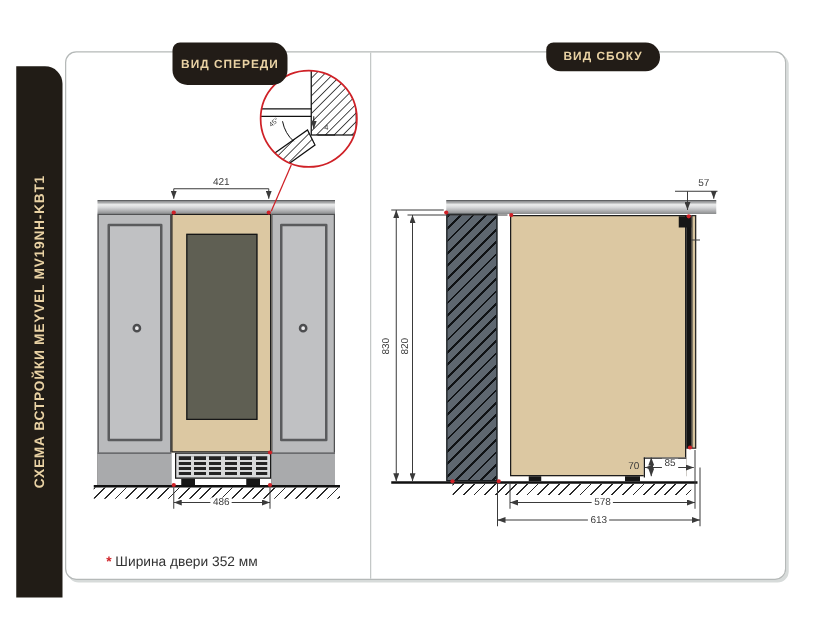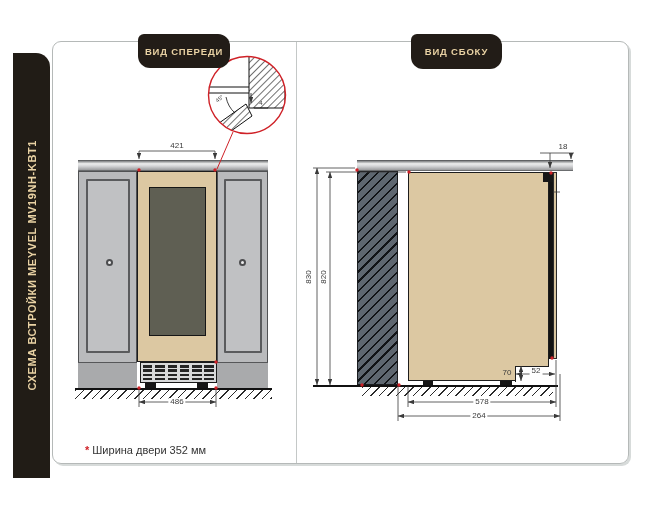--- a/index.html
+++ b/index.html
@@ -174,32 +174,32 @@
         <line x1="254" y1="108" x2="268" y2="108" stroke="#111" stroke-width="0.8"></line>
       </g>
       <circle cx="247" cy="95" r="38.5" fill="none" stroke="#cf2127" stroke-width="1.4"></circle>
     </g>
   </svg>
 
   <span class="dim" style="left:177px;top:146px">421</span>
   <span class="dim bgw" style="left:177px;top:402px">486</span>
   <span class="dim rot" style="left:309px;top:277px">830</span>
   <span class="dim rot" style="left:324px;top:277px">820</span>
-  <span class="dim" style="left:563px;top:147px">18</span>
+  <span class="dim" style="left:563px;top:147px">57</span>
   <span class="dim bgw" style="left:482px;top:402px">578</span>
-  <span class="dim bgw" style="left:479px;top:416px">264</span>
+  <span class="dim bgw" style="left:479px;top:416px">613</span>
   <span class="dim" style="left:507px;top:373px">70</span>
-  <span class="dim bgw" style="left:536px;top:371px">52</span>
+  <span class="dim bgw" style="left:536px;top:371px">85</span>
   <span class="dim ang" style="left:220px;top:99px">45°</span>
   <span class="dim tiny" style="left:261px;top:103px">4</span>
 
   <div class="abs badge" style="left:138px;top:34px;width:92px;height:34px">
     <span>ВИД СПЕРЕДИ</span>
   </div>
-  <div class="abs badge" style="left:411px;top:34px;width:91px;height:35px">
+  <div class="abs badge" style="left:437px;top:34px;width:91px;height:23px">
     <span>ВИД СБОКУ</span>
   </div>
 
   <div class="abs sidebar">
     <span>СХЕМА ВСТРОЙКИ MEYVEL MV19NH-KBT1</span>
   </div>
 
   <div class="abs footnote">
     <span class="star">*</span>
     <span>Ширина двери 352 мм</span>

